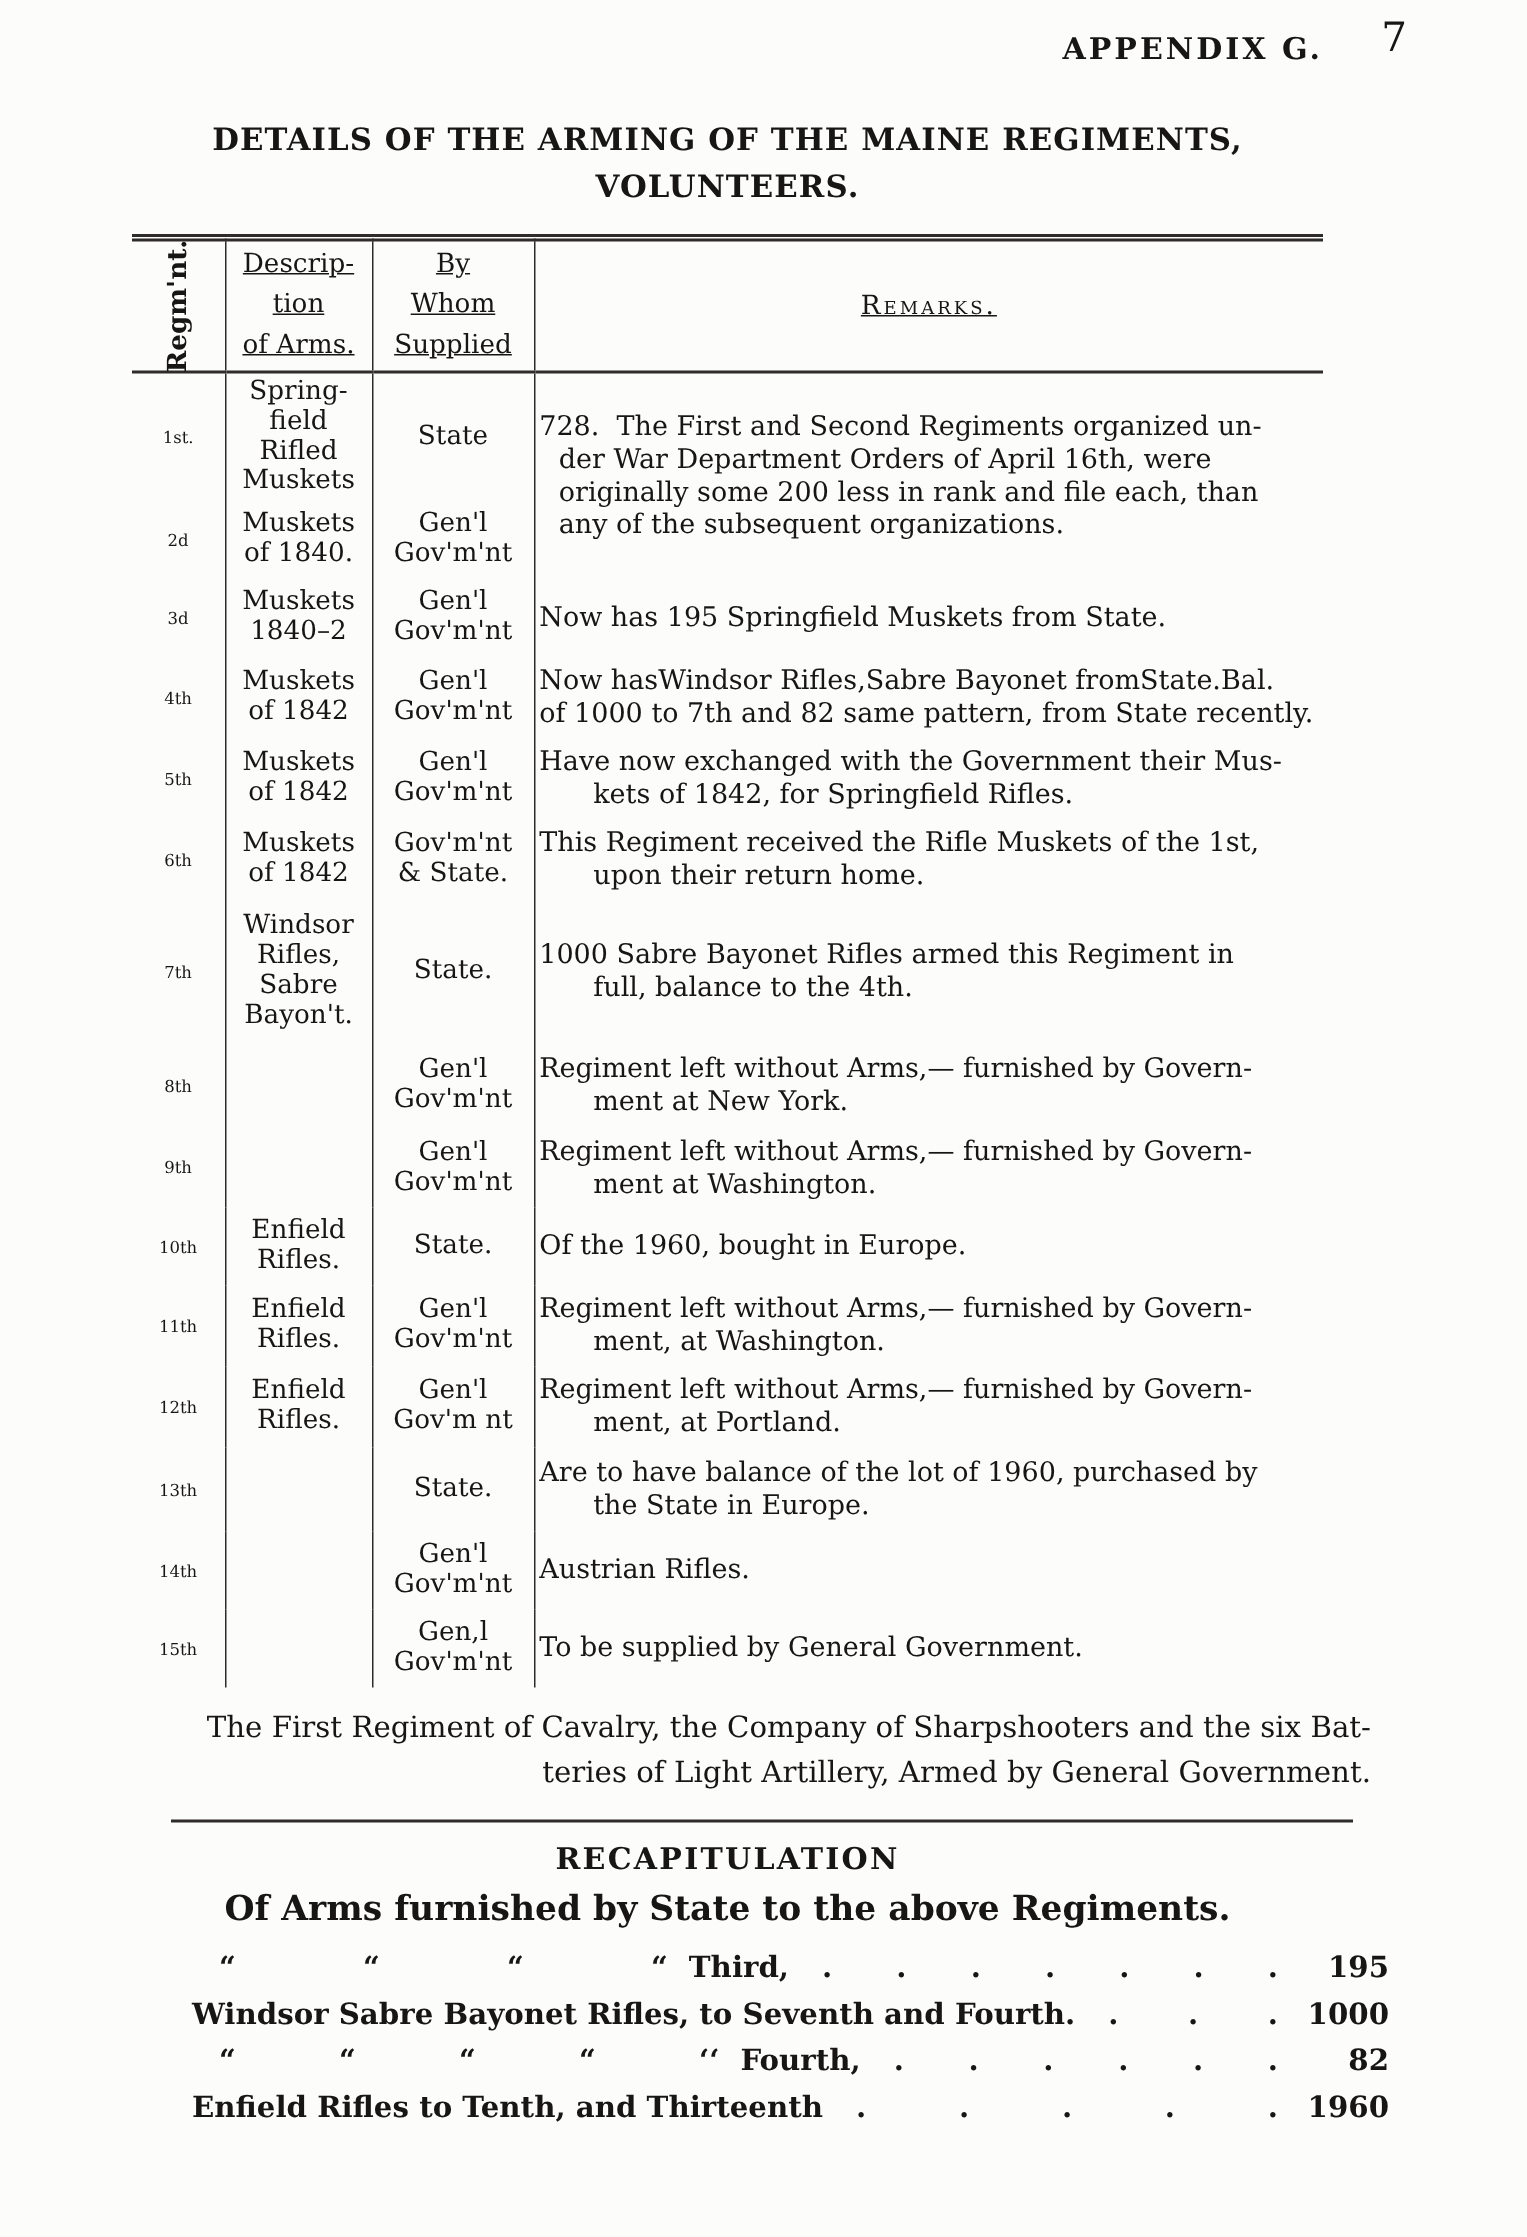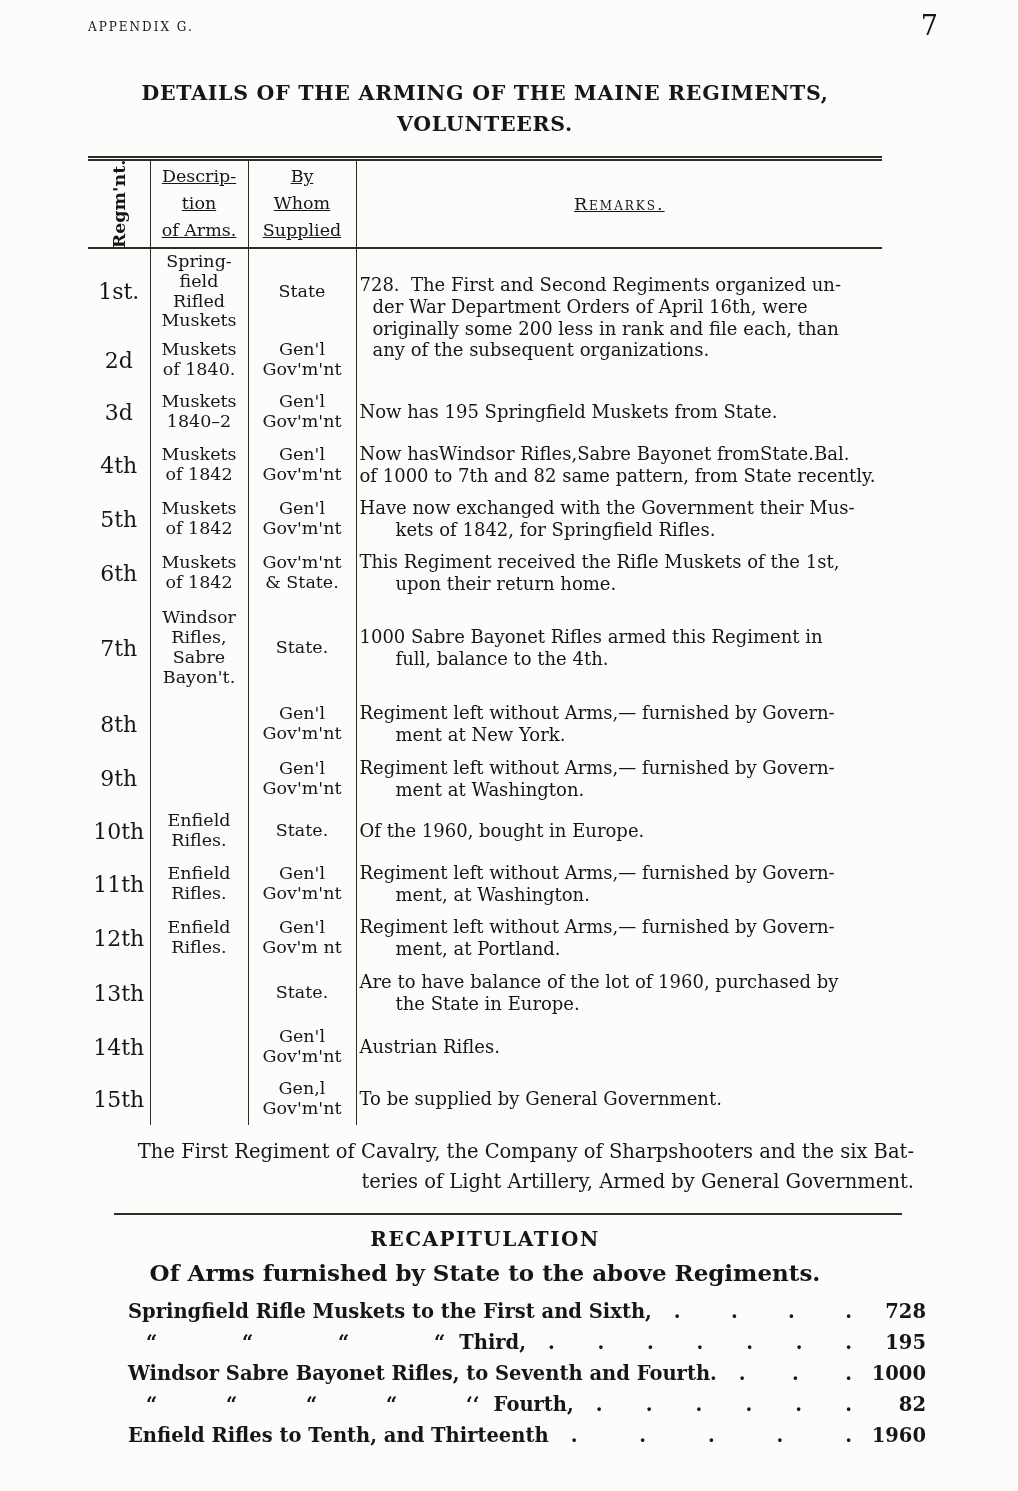--- a/index.html
+++ b/index.html
@@ -22,23 +22,23 @@
     height: 1491px;
     background: #fcfcfb;
   }
   .content {
     margin-left: 88px;
     width: 794px;
   }
   
   .running-row { position: relative; padding-top: 20px; height: 34px; }
   .running-head {
-    text-align: left;
-    font-size: 12px;
-    font-weight: normal;
+    text-align: right;
+    font-size: 20px;
+    font-weight: bold;
     letter-spacing: 2px;
   }
   .page-number {
     position: absolute;
     top: 10px;
     right: -56px;          
     font-size: 27px;
     font-weight: normal;
   }
   .exhibit-title {
@@ -94,21 +94,21 @@
   }
   .h-rem {
     text-align: center;
     font-size: 17.5px;
     font-weight: bold;
     font-variant: small-caps;
     letter-spacing: 2px;
   }
   td.reg {
     text-align: center;
-    font-size: 22px;
+    font-size: 11px;
   }
   td.desc, td.sup {
     white-space: pre-line;
     text-align: center;
     font-size: 17.5px;
     line-height: 1.14;
   }
   td.rem {
     font-size: 18px;
     line-height: 1.2;
@@ -379,26 +379,20 @@
 
     <div class="footnote">The First Regiment of Cavalry, the Company of Sharpshooters and the six Bat-
 teries of Light Artillery, Armed by General Government.</div>
 
     <div class="recap-rule"></div>
 
     <div class="recap-title">RECAPITULATION</div>
     <div class="recap-subtitle">Of Arms furnished by State to the above Regiments.</div>
 
     <div class="recap-lines">
-      <div class="recap-line">
-        <span class="dittos"></span>
-          <span class="recap-label">Springfield Rifle Muskets to the First and Sixth,</span>
-        <span class="dots">. . . .</span>
-        <span class="recap-value">728</span>
-      </div>
       <div class="recap-line">
         <span class="dittos">“ “ “ “</span>
           <span class="recap-label">Third,</span>
         <span class="dots">. . . . . . .</span>
         <span class="recap-value">195</span>
       </div>
       <div class="recap-line">
         <span class="dittos"></span>
           <span class="recap-label">Windsor Sabre Bayonet Rifles, to Seventh and Fourth.</span>
         <span class="dots">. . .</span>

